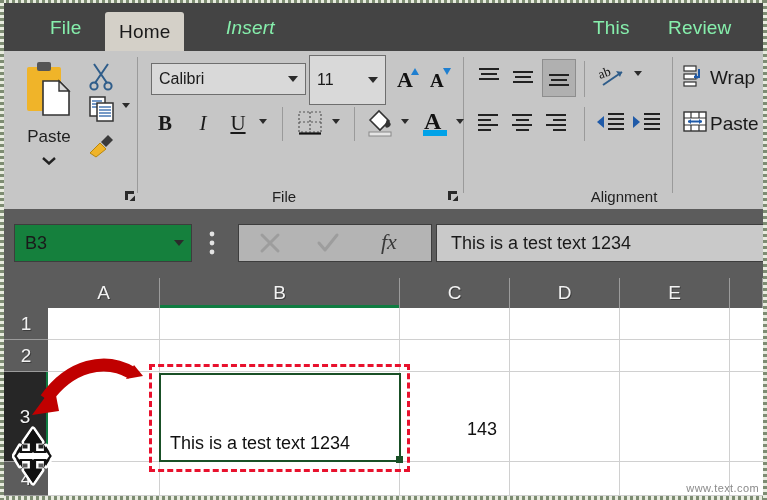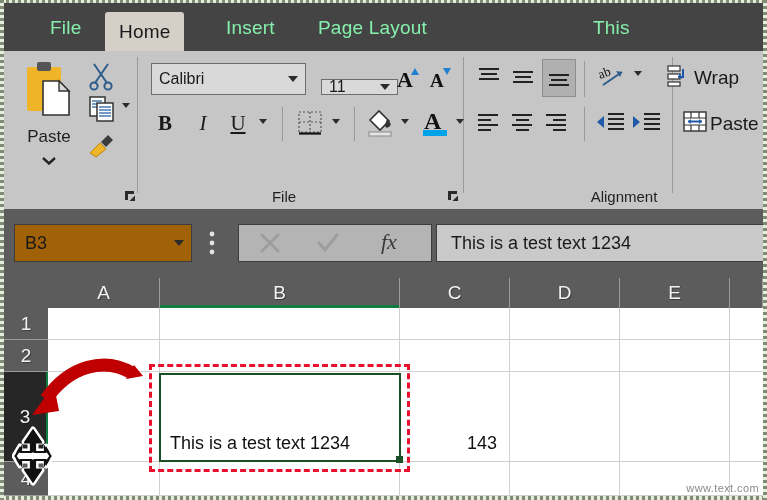--- a/index.html
+++ b/index.html
@@ -73,21 +73,21 @@
   .caret.sm { border-left-width:4px; border-right-width:4px; border-top-width:5px; }
 
   .tbtn { position: absolute; display:flex; align-items:center; justify-content:center;
       cursor: pointer; color:#1a1a1a; }
   .tbtn.sel { background:#b0b0b0; border:1px solid #8d8d8d; }
 
   
   .formulabar-row { position:absolute; left:4px; top:209px; width:759px; height:69px; background:#5c5c5c; }
   .namebox {
     position:absolute; left:10px; top:15px; width:178px; height:38px;
-    background:#a16207; border:1px solid #3d3d3d; display:flex; align-items:center; cursor:pointer;
+    background:#15803d; border:1px solid #3d3d3d; display:flex; align-items:center; cursor:pointer;
   }
   .namebox .val { font-size:18px; color:#1a1a1a; padding-left:10px; flex:1; }
   .fbtns {
     position:absolute; left:234px; top:15px; width:194px; height:38px;
     background:#b4b4b4; border:1px solid #3d3d3d; display:flex; align-items:center;
   }
   .fbar {
     position:absolute; left:432px; top:15px; width:331px; height:38px;
     background:#c9c9c9; border:1px solid #3d3d3d; display:flex; align-items:center;
   }
@@ -140,23 +140,23 @@
   .cursor-resize { position:absolute; pointer-events:none; }
 </style>
 </head>
 <body>
 
 <div id="app">
 
   <div class="tabstrip">
     <div class="tab" style="left:32px;">File</div>
     <div class="tab active" style="left:101px;">Home</div>
-    <div class="tab" style="left:208px;">Insert</div>
-    <div class="tab" style="left:300px;">Page Layout</div>
+    <div class="tab" style="left:208px;font-style:italic;">Insert</div>
     <div class="tab" style="left:575px;">This</div>
+    <div class="tab" style="left:650px;">Review</div>
   </div>
 
   <div class="ribbon">
 
     <div class="grp-sep" style="left:133px;"></div>
     <div class="grp-sep" style="left:459px;"></div>
 
     <div class="paste-btn">
       <span>
         <svg width="56" height="62" viewBox="0 0 56 62">
@@ -205,21 +205,21 @@
       <svg width="12" height="12" viewBox="0 0 12 12">
           <path d="M1 1 h9 v3 h-6 v6 h-3 z" fill="#2a2a2a"></path>
           <path d="M11 11 L5.5 11 L11 5.5 Z" fill="#2a2a2a"></path>
         </svg>
     </div>
 
     <div class="combo" style="left:147px; top:12px; width:155px; height:32px;">
       <span class="val">Calibri</span>
       <span class="caret"></span>
     </div>
-    <div class="combo" style="left:305px; top:28px; width:77px; height:16px;margin-left:12px;">
+    <div class="combo" style="left:305px; top:4px; width:77px; height:50px;">
       <span class="val">11</span>
       <span class="caret"></span>
     </div>
 
     <div class="tbtn" style="left:392px; top:12px; width:28px; height:30px;">
       <svg width="28" height="28" viewBox="0 0 28 28">
         <text x="1" y="23" font-family="Liberation Serif, serif" font-size="22" font-weight="bold" fill="#111">A</text>
         <path d="M19 4 L23 11 L15 11 Z" fill="#1f7fd0"></path>
       </svg>
     </div>
@@ -337,21 +337,21 @@
     </div>
     <div class="tbtn" style="left:626px; top:58px; width:32px; height:28px;">
       <svg width="30" height="22" viewBox="0 0 30 22">
         <path d="M13 2 H29 M13 7 H29 M13 12 H29 M13 17 H29" stroke="#222" stroke-width="1.8"></path>
         <path d="M2 4 L9 10 L2 16 Z" fill="#1f5aa8"></path>
       </svg>
     </div>
 
     <div class="grp-sep" style="left:668px; top:6px; height:136px;"></div>
 
-    <div class="tbtn" style="left:662px; top:10px; width:85px; height:34px; justify-content:flex-start;">
+    <div class="tbtn" style="left:678px; top:10px; width:85px; height:34px; justify-content:flex-start;">
       <span>
         <svg width="26" height="26" viewBox="0 0 26 26">
           <rect x="2" y="3" width="12" height="5" fill="#fff" stroke="#333" stroke-width="1.2"></rect>
           <rect x="2" y="11" width="12" height="5" fill="#fff" stroke="#333" stroke-width="1.2"></rect>
           <rect x="2" y="19" width="12" height="4" fill="#fff" stroke="#333" stroke-width="1.2"></rect>
           <path d="M17 6 v8 h-5" fill="none" stroke="#1f5aa8" stroke-width="2"></path>
           <path d="M14 10 L12 14 L16 16 Z" fill="#1f5aa8"></path>
         </svg>
       </span>
       <span style="font-size:19px; margin-left:2px;">Wrap</span>
@@ -429,21 +429,21 @@
     <div class="gline" style="left:0; top:153px; width:715px; height:1px;"></div>
     <div class="gline" style="left:0; top:187px; width:715px; height:1px;"></div>
 
     <div class="gline" style="left:111px; top:0; width:1px; height:188px;"></div>
     <div class="gline" style="left:351px; top:0; width:1px; height:188px;"></div>
     <div class="gline" style="left:461px; top:0; width:1px; height:188px;"></div>
     <div class="gline" style="left:571px; top:0; width:1px; height:188px;"></div>
     <div class="gline" style="left:681px; top:0; width:1px; height:188px;"></div>
 
     <div class="cell" style="left:114px; top:64px; width:235px; height:88px; padding:0 0 6px 8px; justify-content:flex-start;">This is a test text 1234</div>
-    <div class="cell" style="left:353px; top:64px; width:106px; height:88px; padding:0 10px 6px 0; justify-content:flex-end;">143</div>
+    <div class="cell" style="left:353px; top:64px; width:106px; height:88px; padding:0 10px 20px 0; justify-content:flex-end;">143</div>
   </div>
 
   <div class="selbox" style="left:159px; top:373px; width:242px; height:89px;"></div>
   <div class="fillhandle" style="position:absolute; left:396px; top:456px;"></div>
 
   <div class="annot-dash" style="left:149px; top:364px; width:261px; height:108px;"></div>
 
   <svg style="position:absolute; left:10px; top:345px;" width="150" height="115" viewBox="0 0 150 115">
     <path d="M122 28 C95 12, 60 20, 36 54" fill="none" stroke="#c00000" stroke-width="13" stroke-linecap="butt"></path>
     <path d="M124 20 L133 31 L116 34 Z" fill="#c00000"></path>

